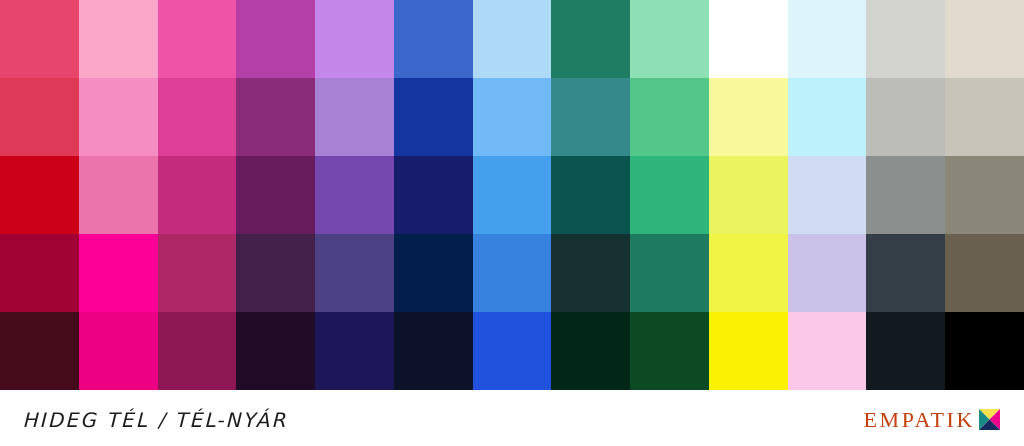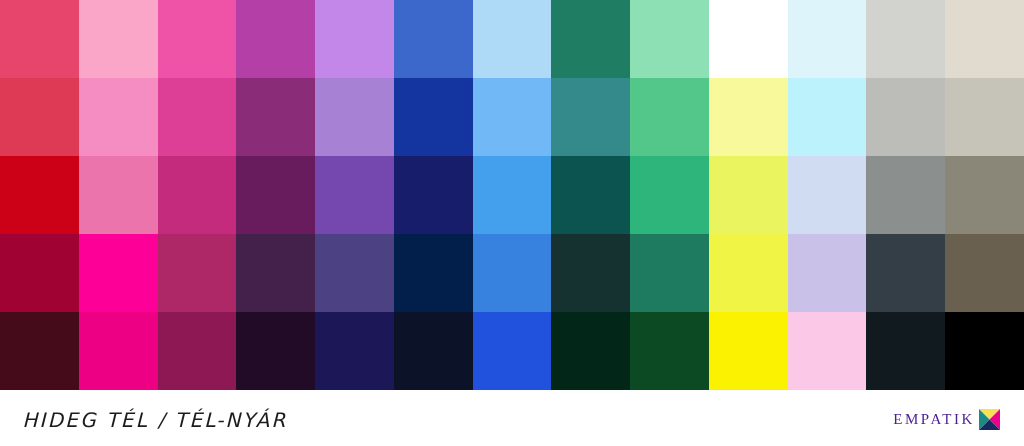--- a/index.html
+++ b/index.html
@@ -65,24 +65,24 @@
   }
   #brand-block {
     display: flex;
     align-items: center;
     gap: 4px;
     margin-top: 3px;
     margin-right: 2px;
   }
   #brand-wordmark {
     font-family: "Liberation Serif", serif;
-    font-size: 15px;
+    font-size: 22px;
     font-weight: 400;
     letter-spacing: 2.6px;
-    color: #4c1d95;
+    color: #c2410c;
     white-space: nowrap;
   }
   #brand-logo-icon {
     display: block;
     width: 21px; height: 21px;
     flex: 0 0 auto;
   }
 </style>
 </head>
 <body>

